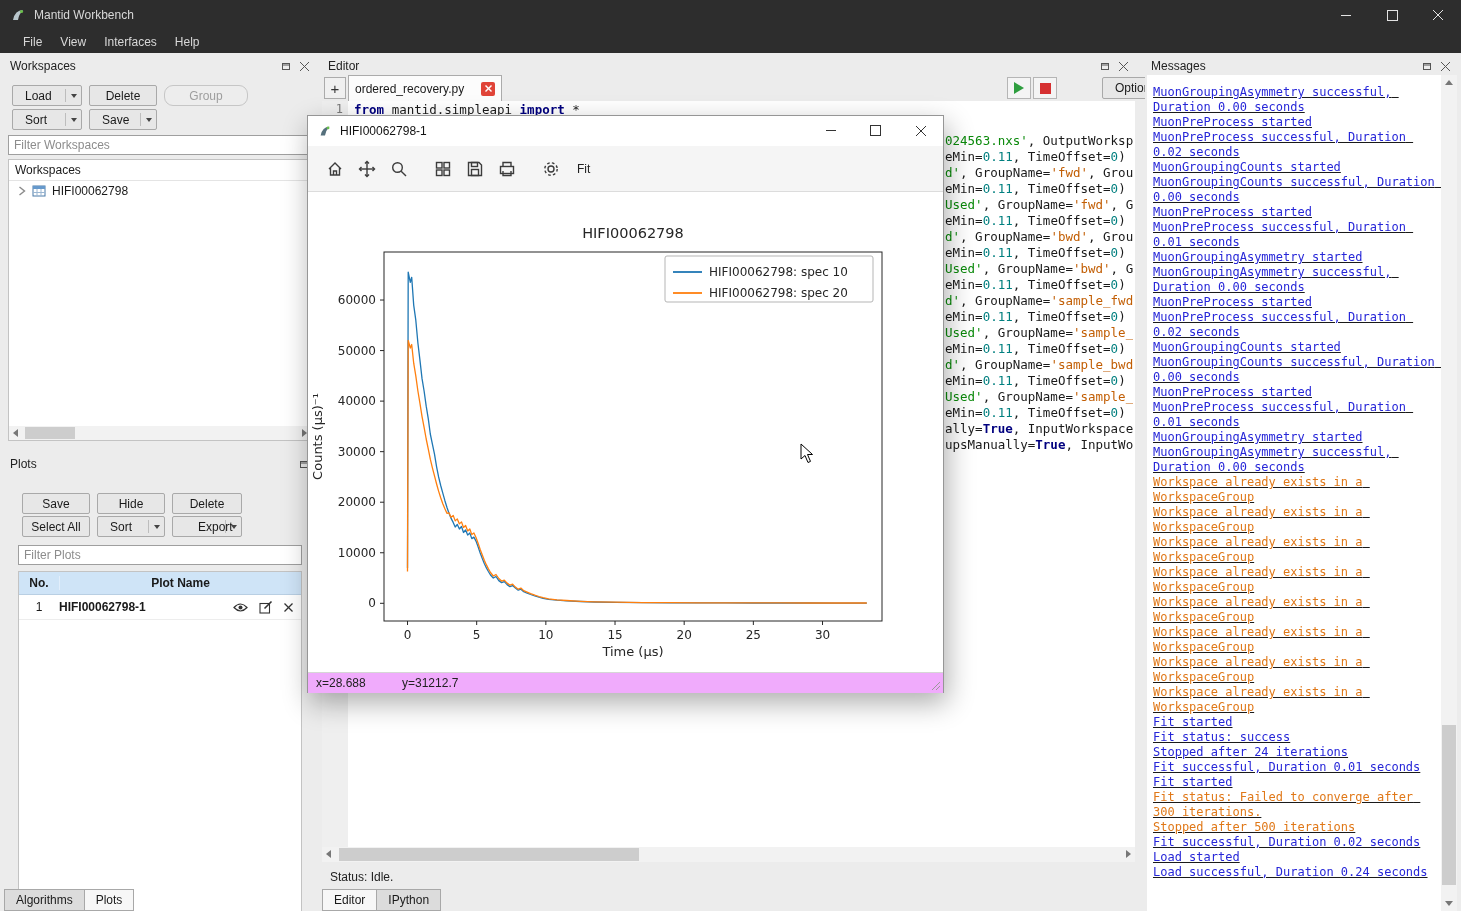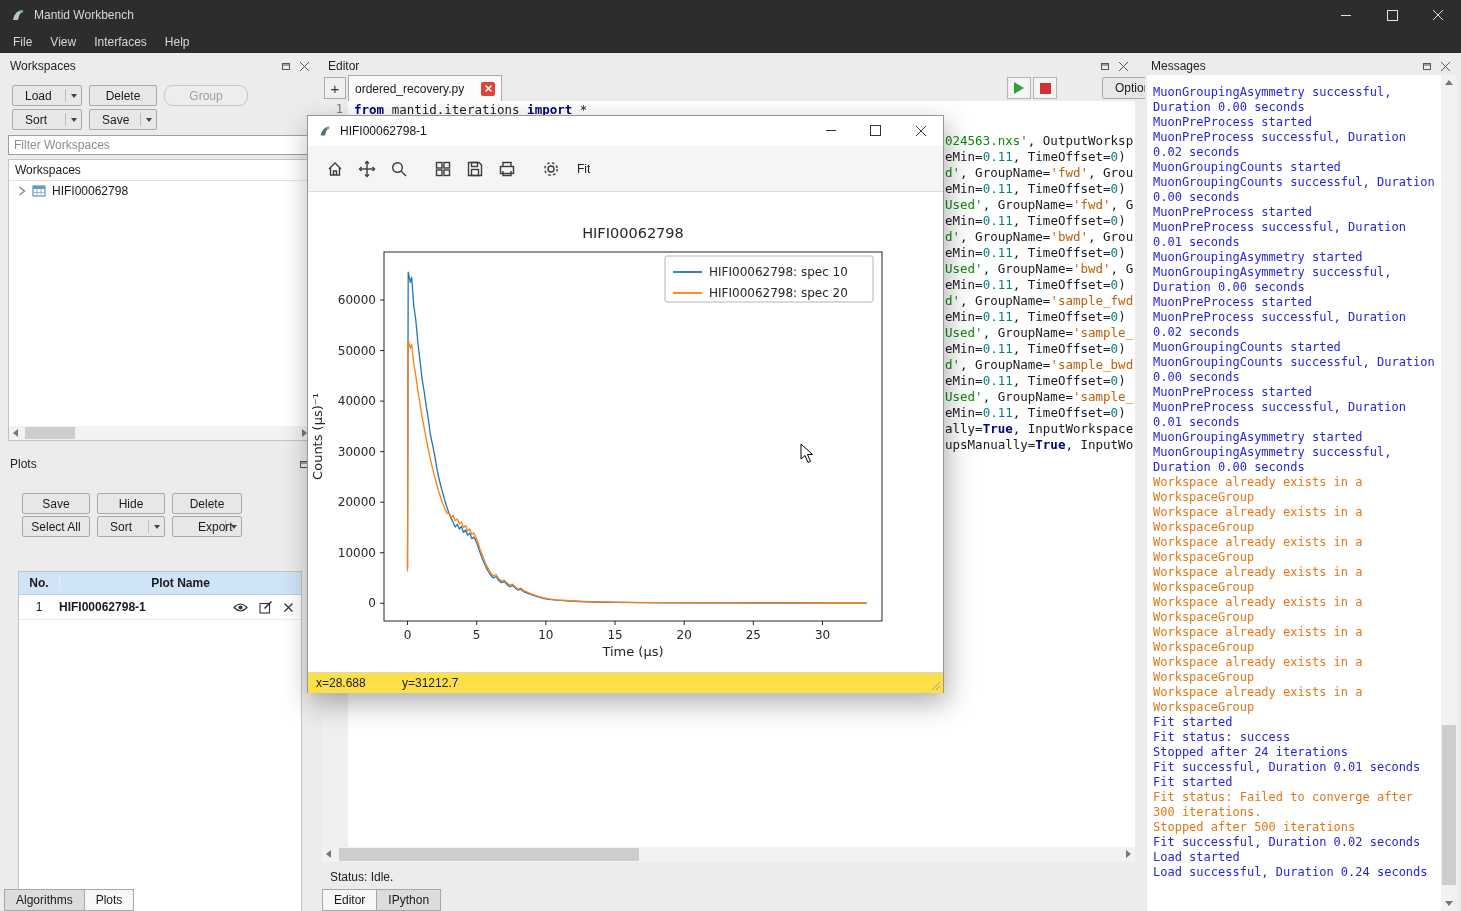--- a/index.html
+++ b/index.html
@@ -7,21 +7,21 @@
        font-family:"Liberation Sans","DejaVu Sans",sans-serif;font-size:12px;color:#1a1a1a;}
   svg{display:block;}
 
   
   .titlebar{position:absolute;left:0;top:0;width:1461px;height:30px;background:#2d2d2d;display:flex;align-items:center;}
   .title-text{color:#d8d8d8;margin-left:8px;}
   .win-controls{margin-left:auto;display:flex;height:30px;}
   .wc{width:46px;height:30px;display:flex;align-items:center;justify-content:center;}
   .glyph-min{width:10px;height:1px;background:#e3e3e3;display:block;}
   .glyph-max{width:9px;height:9px;border:1px solid #e3e3e3;display:block;}
-  .menubar{position:absolute;left:0;top:30px;width:1461px;height:23px;background:#2d2d2d;display:flex;align-items:center;padding-left:4px;box-sizing:border-box;}
+  .menubar{position:absolute;left:0;top:30px;width:1461px;height:23px;background:#2d2d2d;display:flex;align-items:center;padding-left:14px;box-sizing:border-box;}
   .menu-item{color:#d8d8d8;padding:3px 9px;cursor:default;}
 
   
   .panel{position:absolute;background:#ececec;}
   .panel-header{height:18px;display:flex;align-items:center;padding:0 4px;color:#222;}
   .ph-title{flex:1;padding-left:2px;}
   .dock-icon{width:16px;height:14px;display:flex;align-items:center;justify-content:center;margin-left:2px;}
 
   .btn{position:absolute;height:21px;background:#e7e7e7;border:1px solid #a9a9a9;border-radius:2px;
        display:flex;align-items:center;justify-content:center;box-sizing:border-box;color:#1a1a1a;cursor:default;}
@@ -92,42 +92,42 @@
   .c-pl{color:#1a1a1a;}
   .c-str{color:#0b8a0b;}
   .c-str2{color:#c25e04;}
   .c-num{color:#007f7f;}
   #ed-hscroll{left:0;top:790px;width:813px;height:15px;}
   #ed-status{position:absolute;left:8px;top:813px;color:#222;}
 
   
   #messages-panel{left:1145px;top:57px;width:312px;height:854px;}
   #msg-log{position:absolute;left:2px;top:18px;width:294px;height:836px;background:#fff;padding:10px 2px 0 6px;box-sizing:border-box;
-           font-family:"DejaVu Sans Mono","Liberation Mono",monospace;font-size:12px;line-height:15px;overflow:hidden;}
+           font-family:"DejaVu Sans Mono","Liberation Mono",monospace;font-size:12px;line-height:15px;overflow:hidden;text-decoration:underline;}
   .msg{white-space:pre-wrap;word-wrap:break-word;}
   .msg.notice{color:#2626d8;}
   .msg.warning{color:#e07818;}
   #msg-vscroll{right:0;top:18px;width:16px;height:836px;}
 
   
   #plot-window{position:absolute;left:307px;top:115px;width:637px;height:578px;background:#f0f0f0;border:1px solid #969696;
                box-shadow:3px 10px 26px rgba(0,0,0,0.32);box-sizing:border-box;z-index:40;}
   #pw-titlebar{height:30px;background:#ffffff;display:flex;align-items:center;border-bottom:1px solid #e8e8e8;}
   #pw-titlebar .pw-title{margin-left:8px;color:#111;}
   .pwc{width:45px;height:29px;display:flex;align-items:center;justify-content:center;}
   .pwc .glyph-min{background:#333;}
   .pwc .glyph-max{border-color:#333;}
   #pw-toolbar{position:absolute;left:0;top:30px;width:635px;height:46px;background:#f5f5f5;border-bottom:1px solid #dcdcdc;
               display:flex;align-items:center;padding-left:12px;box-sizing:border-box;}
   .tbtn{width:30px;height:30px;display:flex;align-items:center;justify-content:center;margin-right:2px;}
   .tbtn svg{stroke:#3c3c3c;fill:none;stroke-width:1.4;}
   .tgap{width:12px;}
   #pw-fit{padding:4px 9px;color:#222;}
   #pw-figure{position:absolute;left:0;top:76px;width:635px;height:480px;background:#fff;}
-  #pw-statusbar{position:absolute;left:0;top:556px;width:635px;height:20px;background:#fde047;border-top:1px solid #d6d6d6;
+  #pw-statusbar{position:absolute;left:0;top:556px;width:635px;height:20px;background:#f0abfc;border-top:1px solid #d6d6d6;
                 display:flex;align-items:center;color:#222;}
   #pw-status-x{margin-left:8px;width:86px;}
   #pw-grip{position:absolute;right:2px;bottom:2px;}
 
   #mouse-cursor{position:absolute;left:800px;top:443px;z-index:99;}
 </style>
 </head>
 <body>
 
 <div class="titlebar">
@@ -247,20 +247,21 @@
   <div class="btn drop" style="left:93px;top:61px;width:68px;">
     <span>Sort</span>
       <span class="sep"></span>
       <span class="caret"></span>
   </div>
   <div class="btn drop" style="left:168px;top:61px;width:70px;padding-left:25px;">
     <span>Export</span>
       <span class="sep"></span>
       <span class="caret"></span>
   </div>
+  <input class="filter-input" id="pl-filter" placeholder="Filter Plots" style="">
   <div id="pl-table">
     <div class="pl-thead">
       <span class="pl-th-no">No.</span>
       <span class="pl-th-name">Plot Name</span>
     </div>
     <div class="pl-row">
       <span class="pl-no">1</span>
       <span class="pl-name">HIFI00062798-1</span>
       <span class="pl-actions">
         <svg width="15" height="11" viewBox="0 0 15 11">
@@ -321,21 +322,21 @@
     <div class="btn drop" id="ed-options">
       <span>Options</span>
         <span class="sep"></span>
         <span class="caret"></span>
     </div>
   </div>
   <div id="ed-code">
     <div id="ed-gutter">
       <div>1</div>
     </div>
-    <div id="ed-line1" class="codefont"><div class="code-line"><span class="c-kw">from</span><span class="c-pl"> mantid.iterations </span><span class="c-kw">import</span><span class="c-pl"> *</span></div></div>
+    <div id="ed-line1" class="codefont"><div class="code-line"><span class="c-kw">from</span><span class="c-pl"> mantid.simpleapi </span><span class="c-kw">import</span><span class="c-pl"> *</span></div></div>
     <div id="ed-clipped" class="codefont">
         <div class="code-line"><span class="c-str">024563.nxs'</span><span class="c-pl">, OutputWorkspac</span></div>
         <div class="code-line"><span class="c-pl">eMin=</span><span class="c-num">0.11</span><span class="c-pl">, TimeOffset=</span><span class="c-num">0</span><span class="c-pl">) </span></div>
         <div class="code-line"><span class="c-str">d'</span><span class="c-pl">, GroupName=</span><span class="c-str2">'fwd'</span><span class="c-pl">, Groupi</span></div>
         <div class="code-line"><span class="c-pl">eMin=</span><span class="c-num">0.11</span><span class="c-pl">, TimeOffset=</span><span class="c-num">0</span><span class="c-pl">) </span></div>
         <div class="code-line"><span class="c-str">Used'</span><span class="c-pl">, GroupName=</span><span class="c-str2">'fwd'</span><span class="c-pl">, Gro</span></div>
         <div class="code-line"><span class="c-pl">eMin=</span><span class="c-num">0.11</span><span class="c-pl">, TimeOffset=</span><span class="c-num">0</span><span class="c-pl">) </span></div>
         <div class="code-line"><span class="c-str">d'</span><span class="c-pl">, GroupName=</span><span class="c-str2">'bwd'</span><span class="c-pl">, Groupi</span></div>
         <div class="code-line"><span class="c-pl">eMin=</span><span class="c-num">0.11</span><span class="c-pl">, TimeOffset=</span><span class="c-num">0</span><span class="c-pl">) </span></div>
         <div class="code-line"><span class="c-str">Used'</span><span class="c-pl">, GroupName=</span><span class="c-str2">'bwd'</span><span class="c-pl">, Gro</span></div>

